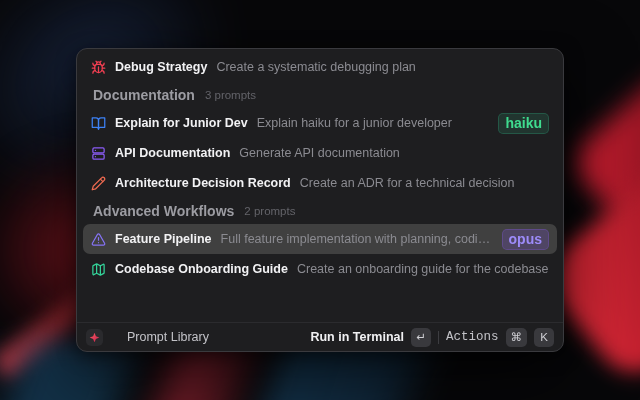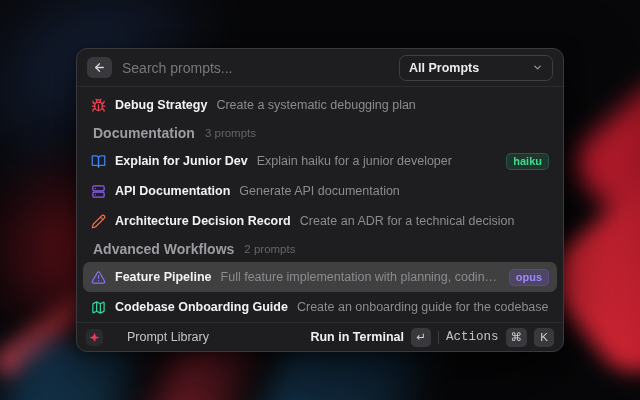--- a/index.html
+++ b/index.html
@@ -53,21 +53,21 @@
   
   .list { flex:1; padding:3px 6px; overflow:hidden; }
   .row { height:30px; display:flex; align-items:center; gap:9px; padding:0 8px;
     border-radius:7px; cursor:pointer; }
   .row.selected { background:#404040; }
   .row .ic { width:15px; height:15px; flex:0 0 auto; display:flex; }
   .row .ic svg { width:15px; height:15px; }
   .row .title { font-size:12.5px; font-weight:700; color:#f2f2f4; white-space:nowrap; }
   .row .subtitle { font-size:12.5px; color:#8b8b91; white-space:nowrap; overflow:hidden;
     text-overflow:ellipsis; flex:1; }
-  .badge { flex:0 0 auto; font-size:11px; font-weight:700; padding:2px 7px 3px;
+  .badge { flex:0 0 auto; font-size:14px; font-weight:700; padding:2px 7px 3px;
     border-radius:5px; }
   .badge.haiku { color:#3fdc8f; background:rgba(52,211,153,.13); box-shadow:inset 0 0 0 1px rgba(52,211,153,.22); }
   .badge.opus  { color:#9d8bfa; background:rgba(139,92,246,.20); box-shadow:inset 0 0 0 1px rgba(139,92,246,.25); }
 
   .section { height:26px; display:flex; align-items:center; gap:10px; padding:0 10px; }
   .section .s-label { font-size:14px; font-weight:700; color:#9c9ca2; }
   .section .s-count { font-size:11.5px; color:#636369; }
 
   
   .c-red    { color:#f23f52; }
@@ -98,39 +98,20 @@
   <div class="wp wp-blue-tl"></div>
   <div class="wp wp-red-left"></div>
   <div class="wp wp-red-streak-bl"></div>
   <div class="wp wp-red-right1"></div>
   <div class="wp wp-red-right2"></div>
   <div class="wp wp-blue-bottom"></div>
 </div>
 
 <div class="modal">
 
-  <div class="hd">
-    <div class="back-btn">
-      <span style="display:flex">
-        <svg width="13" height="13" viewBox="0 0 24 24" fill="none" stroke="currentColor" stroke-width="2.4" stroke-linecap="round" stroke-linejoin="round">
-            <path d="M19 12H5"></path>
-            <path d="m12 19-7-7 7-7"></path>
-          </svg>
-      </span>
-    </div>
-    <input class="search-input" type="text" placeholder="Search prompts..." style="">
-    <div class="dropdown">
-      <span>All Prompts</span>
-      <span class="chev">
-        <svg width="11" height="11" viewBox="0 0 24 24" fill="none" stroke="currentColor" stroke-width="2.6" stroke-linecap="round" stroke-linejoin="round">
-            <path d="m6 9 6 6 6-6"></path>
-          </svg>
-      </span>
-    </div>
-  </div>
 
   <div class="list">
 
     <div class="row">
       <span class="ic c-red">
         <svg viewBox="0 0 24 24" fill="none" stroke="currentColor" stroke-width="2" stroke-linecap="round" stroke-linejoin="round">
             <path d="m8 2 1.88 1.88"></path>
             <path d="M14.12 3.88 16 2"></path>
             <path d="M9 7.13v-1a3 3 0 1 1 6 0v1"></path>
             <path d="M12 20c-3.3 0-6-2.7-6-6v-3a4 4 0 0 1 4-4h4a4 4 0 0 1 4 4v3c0 3.3-2.7 6-6 6"></path>

